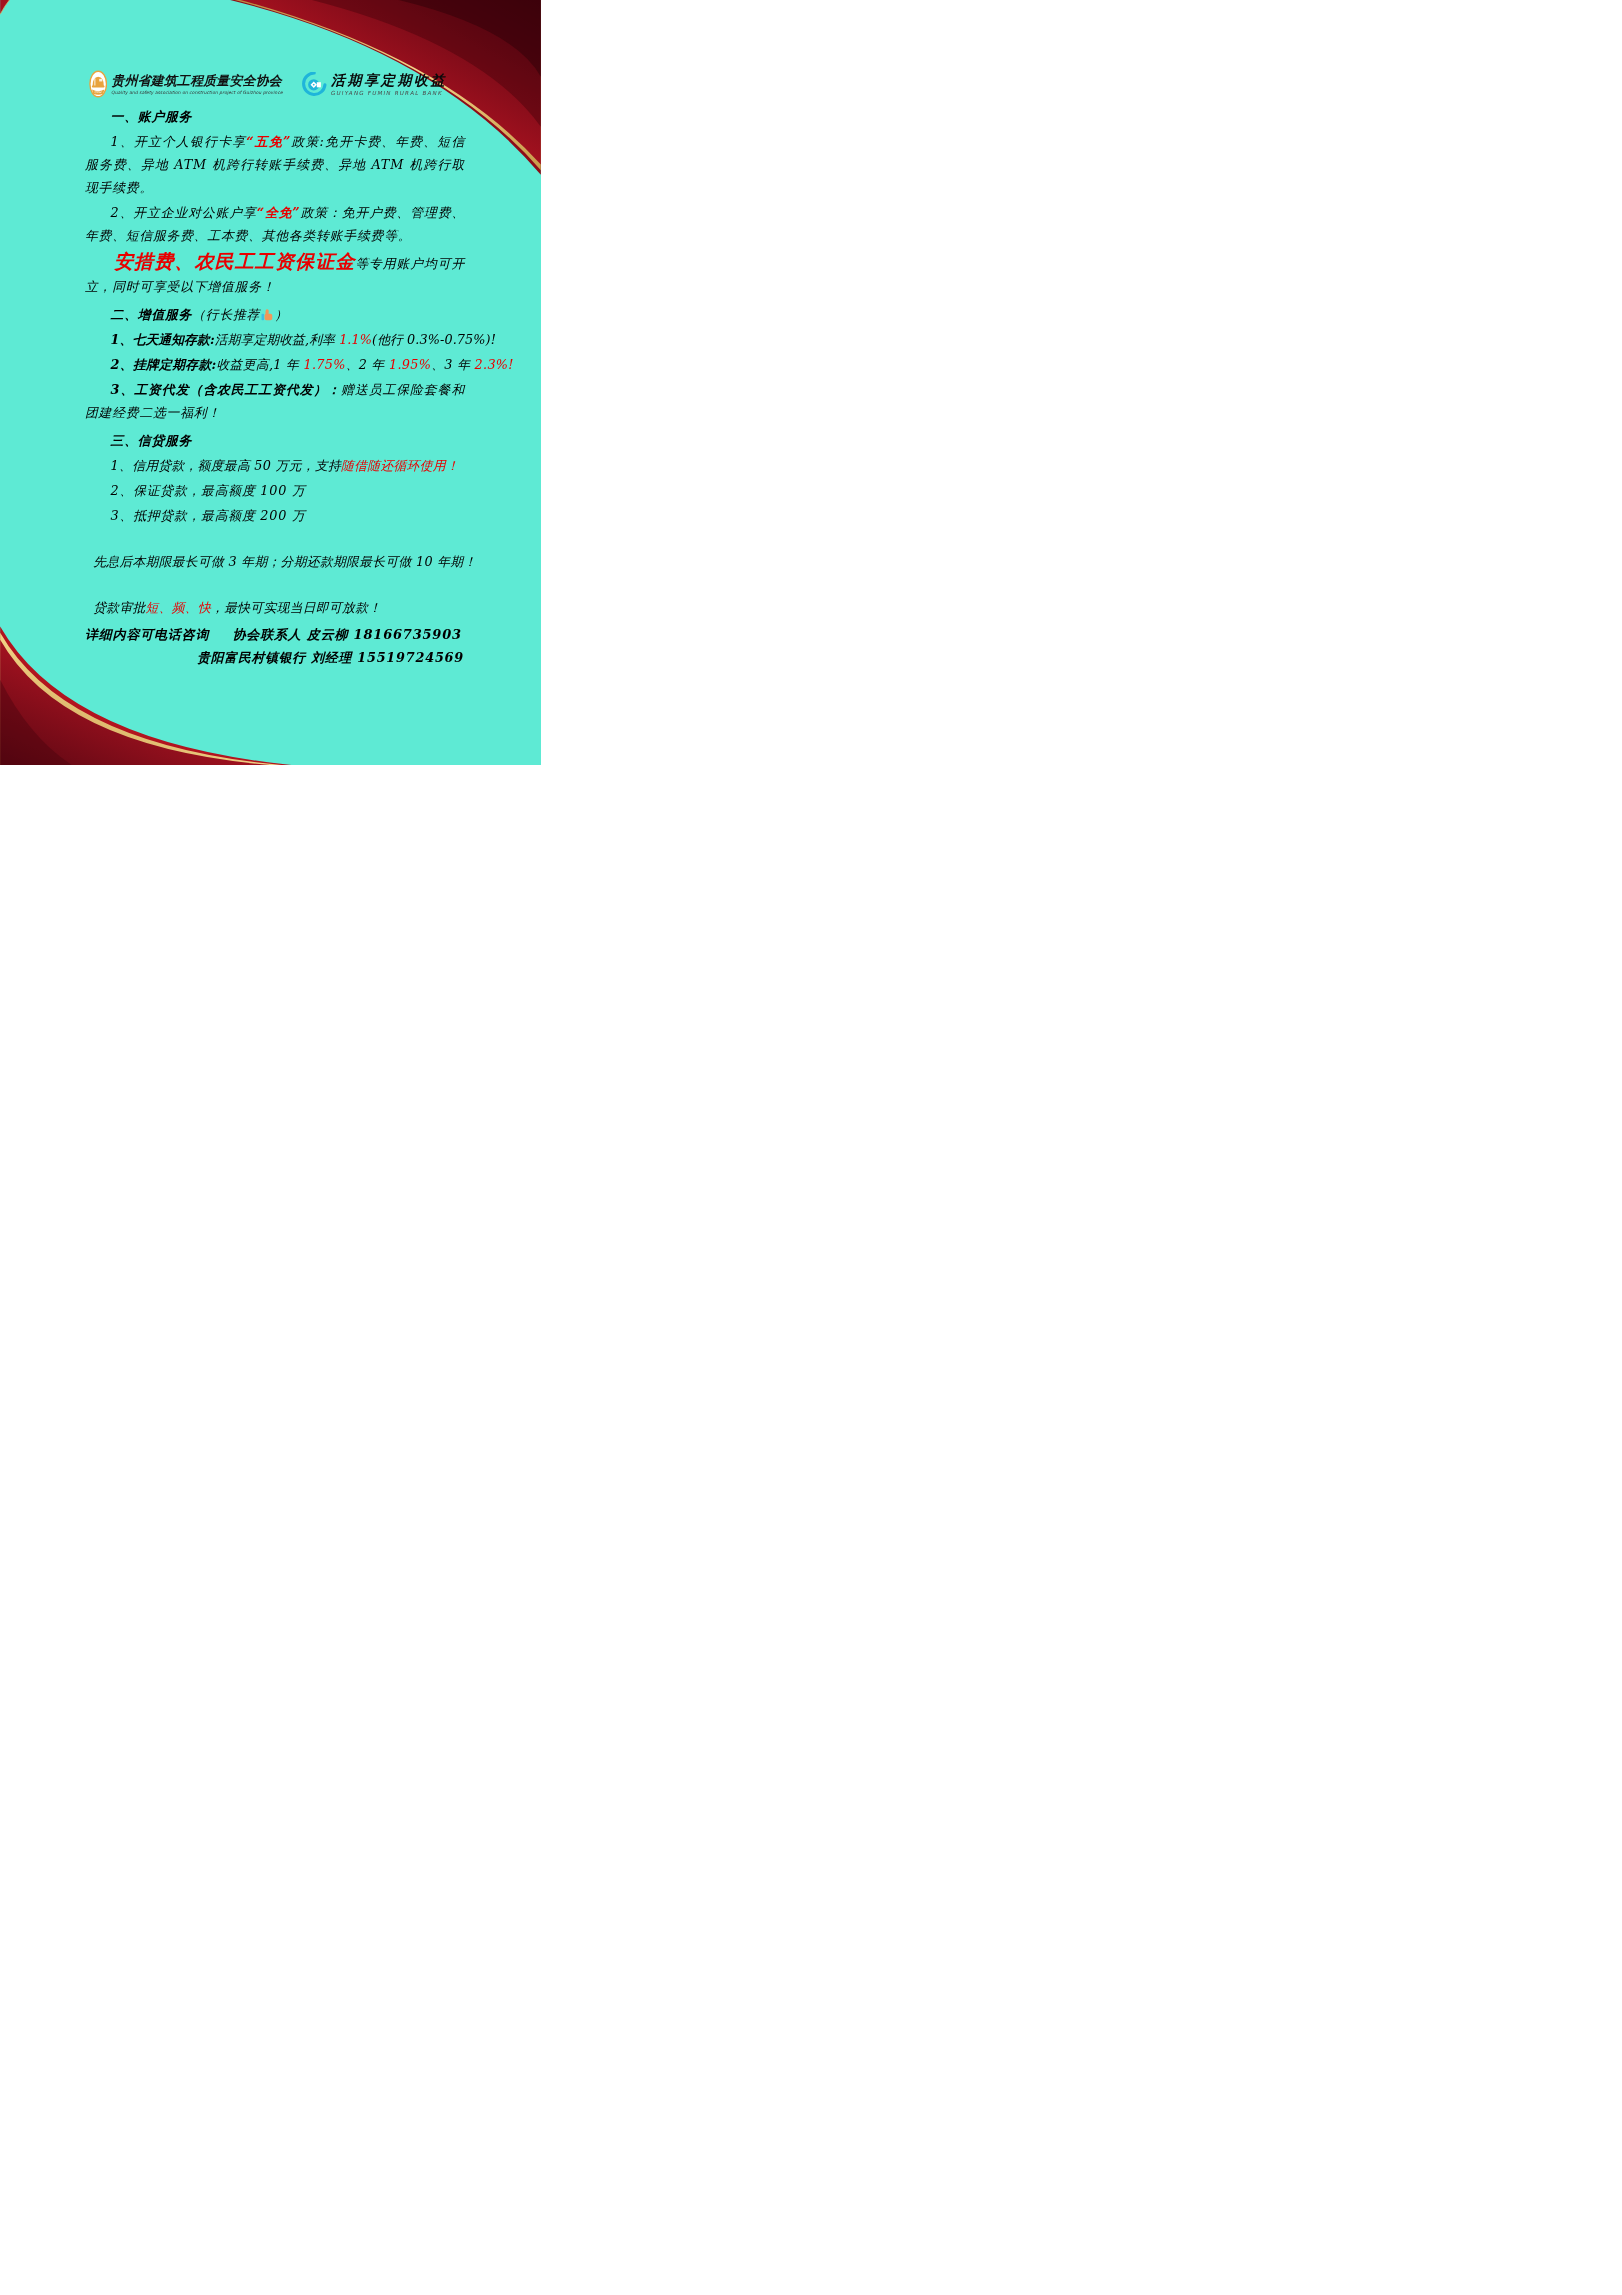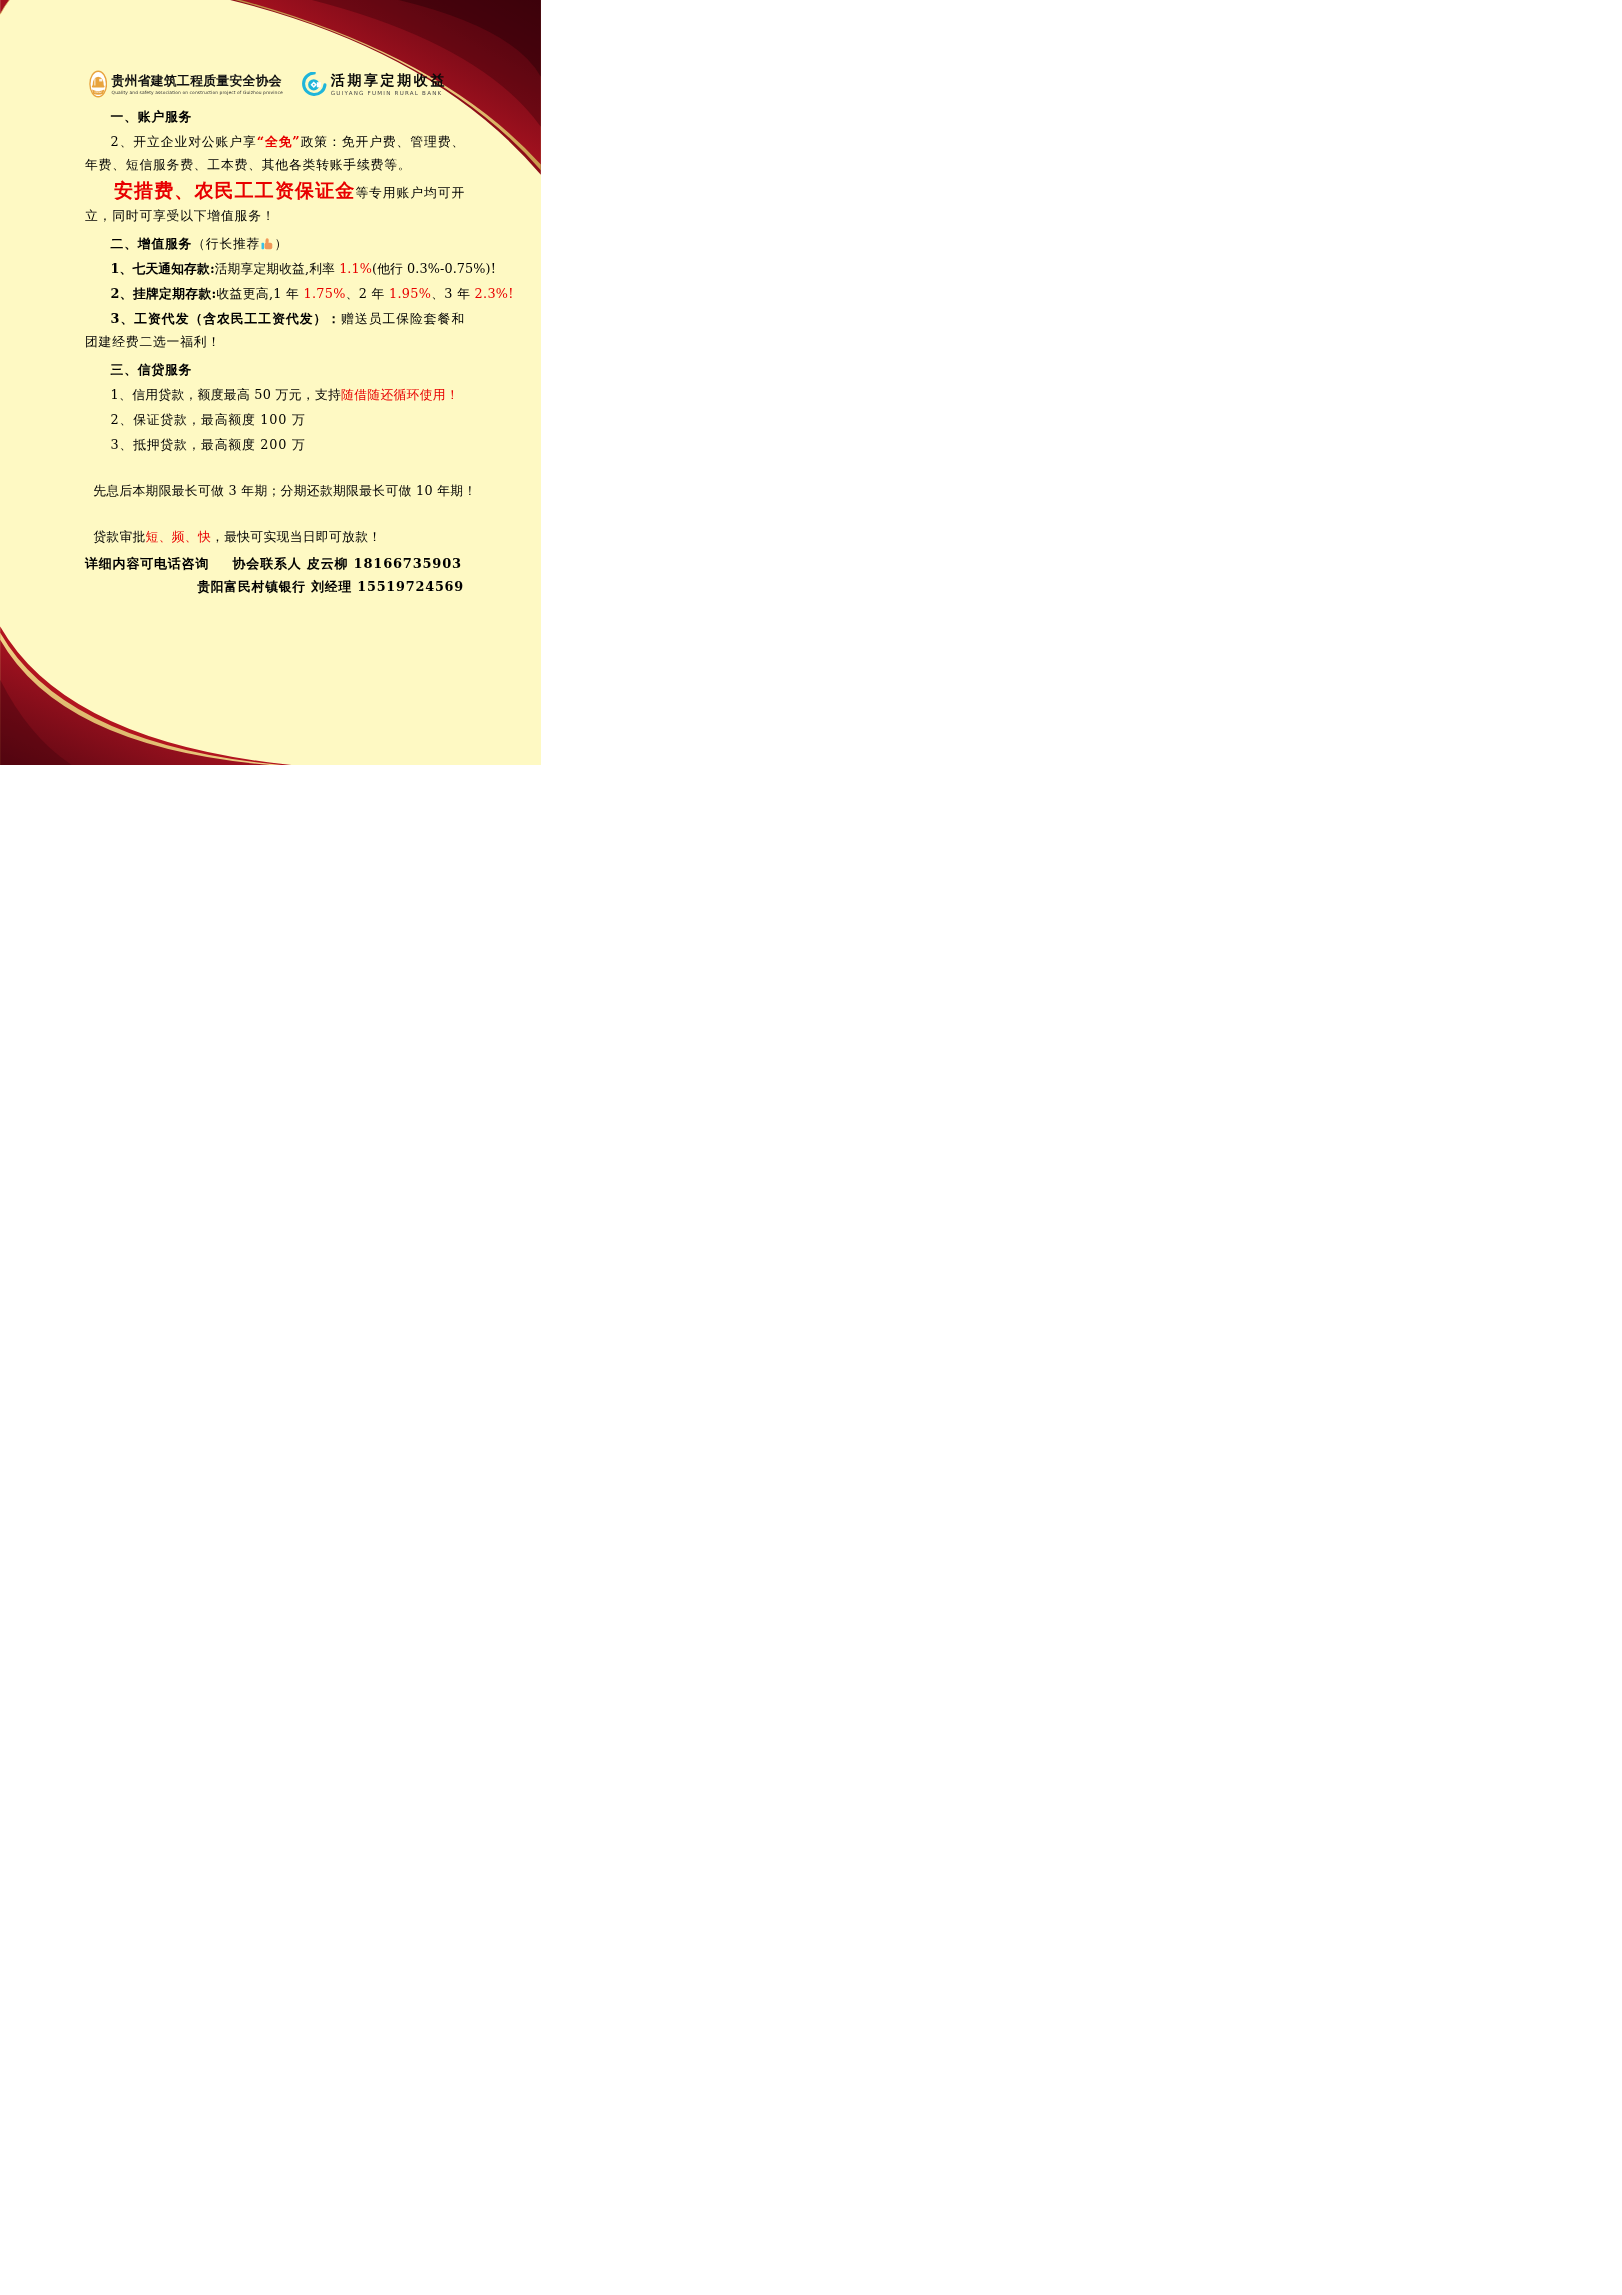--- a/index.html
+++ b/index.html
@@ -1,22 +1,23 @@
 <!DOCTYPE html>
 <html style="font-size:8.2px"><head>
 <meta charset="utf-8">
 <style>
   html,body{margin:0;padding:0;background:#ffffff;}
   .page{
     position:relative;
     width:541px;height:765px;
-    background:#fef9c3;
+    background:#5eead4;
     overflow:hidden;
     font-family:"DejaVu Serif","Liberation Serif",serif;
     color:#000;
+    font-style:italic;
   }
   .corner-layer{position:absolute;left:0;top:0;width:541px;height:765px;z-index:0;display:block;}
   .content{position:absolute;left:85px;top:70px;width:380px;z-index:2;}
 
   
   .logos{display:flex;align-items:center;gap:19.4px;margin:0 0 7.2px 4.1px;}
   .logo-block{display:flex;align-items:center;gap:4.1px;}
   .logo-text{display:flex;flex-direction:column;justify-content:center;}
   .assoc-name{
     font-family:"DejaVu Sans","Liberation Sans",sans-serif;
@@ -140,20 +141,21 @@
         <div class="logo-text">
           <span class="bank-name">活期享定期收益</span>
           <span class="bank-tagline">GUIYANG FUMIN RURAL BANK</span>
         </div>
       </div>
     </div>
 
 
     <p class="para heading indent">一、账户服务</p>
 
+    <p class="para indent"><span>1、开立个人银行卡享</span><span class="red-bold">“五免”</span><span>政策:免开卡费、年费、短信服务费、异地 ATM 机跨行转账手续费、异地 ATM 机跨行取现手续费。</span></p>
 
     <p class="para indent"><span>2、开立企业对公账户享</span><span class="red-bold">“全免”</span><span>政策：免开户费、管理费、年费、短信服务费、工本费、其他各类转账手续费等。</span></p>
 
     <p class="para indent-lg"><span class="big-red">安措费、农民工工资保证金</span><span>等专用账户均可开立，同时可享受以下增值服务！</span></p>
 
     <p class="para heading indent"><span>二、增值服务</span><span style="font-weight:normal">（行长推荐</span><svg class="thumb-icon" width="12.3" height="13.3" viewBox="0 0 24 26" aria-hidden="true">
           <rect x="1" y="11" width="5" height="13" rx="1.5" fill="#3bc1e8"></rect>
           <rect x="7" y="11" width="15" height="13" rx="3.5" fill="#f0985a"></rect>
           <path d="M9,13 C8,6 9.5,2.5 12,2.5 C14.5,2.5 15.5,5 15,8.5 L14.5,12.5 Z" fill="#f0985a"></path>
         </svg><span style="font-weight:normal">）</span></p>

